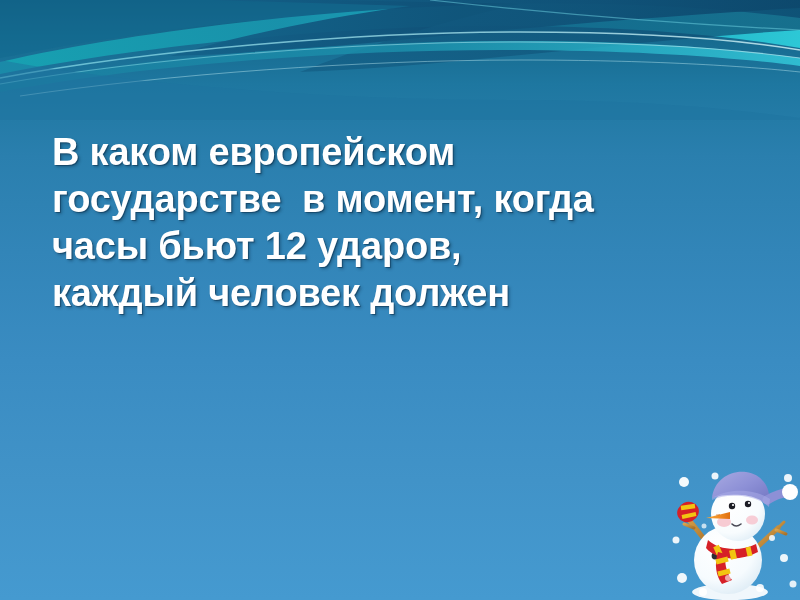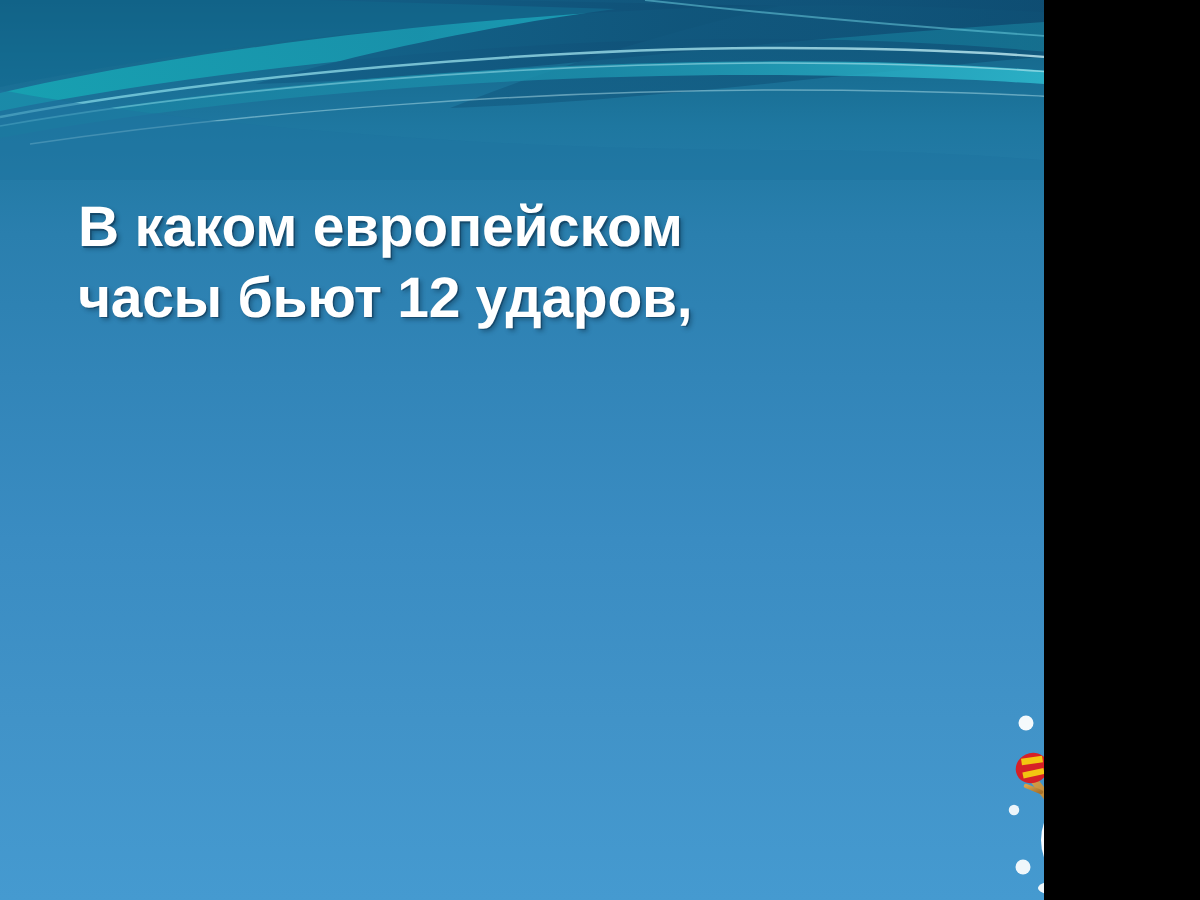--- a/index.html
+++ b/index.html
@@ -2,21 +2,21 @@
 <html><head>
 <meta charset="utf-8">
 <style>
   html, body {
     margin: 0;
     padding: 0;
     background: #000;
   }
   #slide {
     position: relative;
-    width: 696px;
+    width: 800px;
     height: 600px;
     overflow: hidden;
     font-family: "Liberation Sans", "DejaVu Sans", sans-serif;
     background: linear-gradient(180deg,
         #115b7e 0%,
         #166a8e 6%,
         #1e77a0 14%,
         #2a7fae 26%,
         #3285b8 42%,
         #3a8cc2 60%,
@@ -116,21 +116,23 @@
       <path d="M0,84 C150,58 350,42 520,42 C650,42 740,50 800,58" fill="none" stroke="url(#gLight)" stroke-width="1.1" opacity="0.6"></path>
       <path d="M20,96 C170,74 360,60 520,60 C650,60 745,66 800,72" fill="none" stroke="#bfeaf2" stroke-width="1" opacity="0.45"></path>
       <path d="M430,0 C520,10 640,22 800,30" fill="none" stroke="#6fd3e4" stroke-width="1.2" opacity="0.5"></path>
 
       <path d="M0,60 C140,86 340,100 520,100 C650,100 740,110 800,118 L800,120 L0,120 Z" fill="#1d73a0" opacity="0.5"></path>
     </svg>
   </div>
 
   <div id="question-block">
     <div class="q-line">В каком европейском</div>
+    <div class="q-line">государстве  в момент, когда</div>
     <div class="q-line">часы бьют 12 ударов,</div>
+    <div class="q-line">каждый человек должен</div>
   </div>
 
   <div id="snowman">
     <svg width="132" height="134" viewBox="0 0 132 134" xmlns="http://www.w3.org/2000/svg">
       <defs>
         <radialGradient id="snowBody" cx="0.38" cy="0.3" r="0.85">
           <stop offset="0" stop-color="#ffffff"></stop>
           <stop offset="0.6" stop-color="#f6fbfe"></stop>
           <stop offset="1" stop-color="#d4e6f2"></stop>
         </radialGradient>

